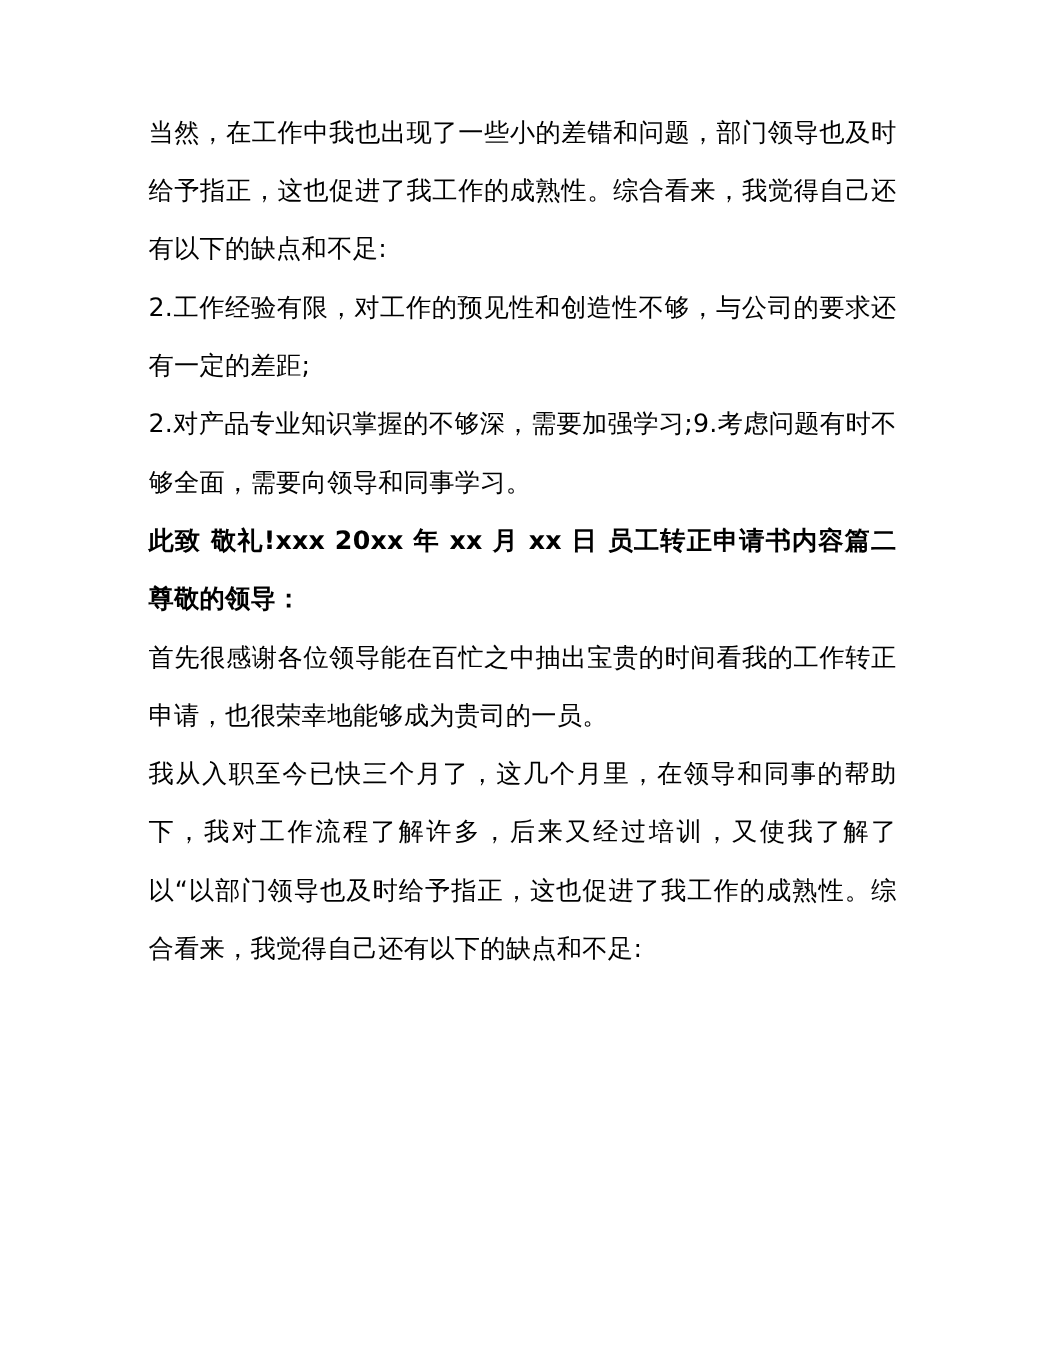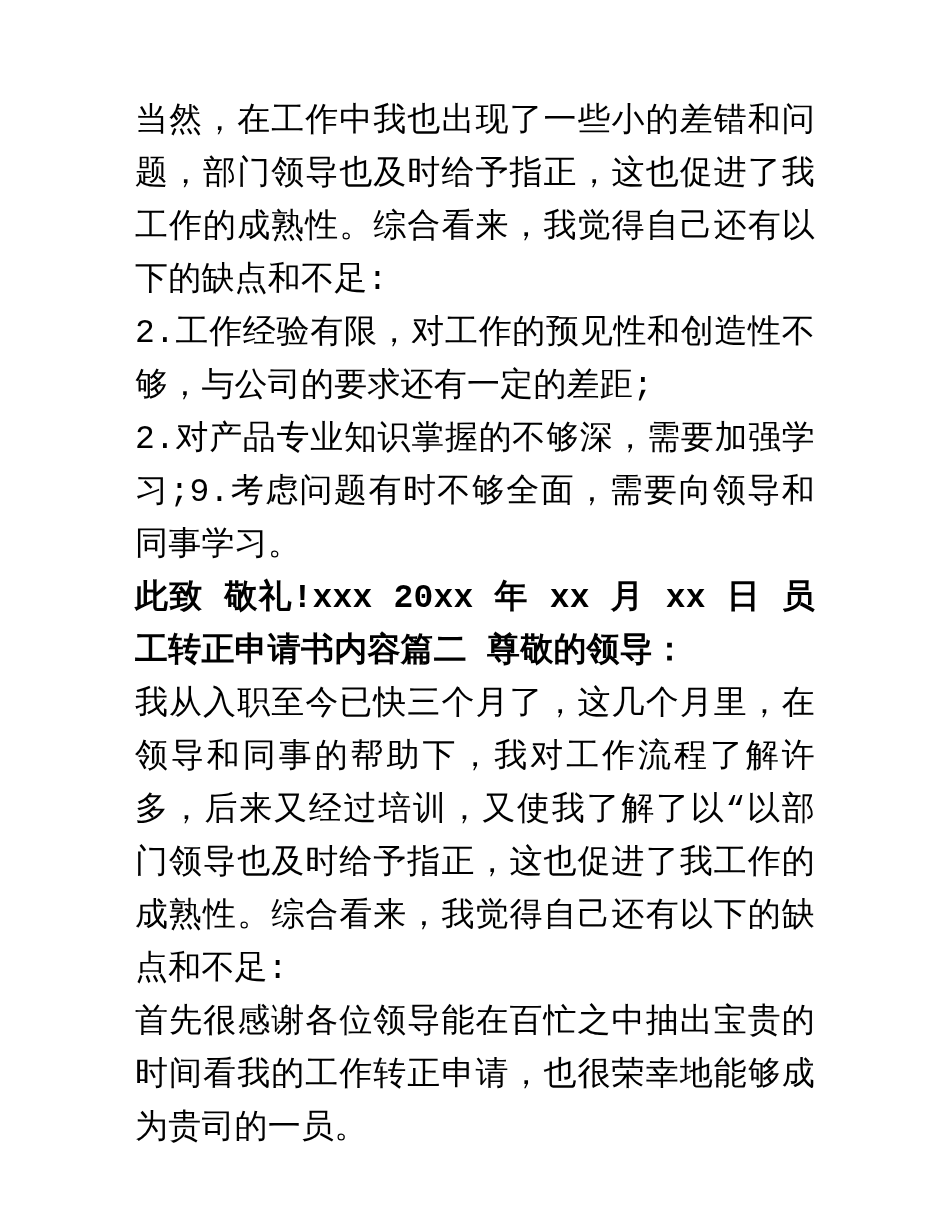--- a/index.html
+++ b/index.html
@@ -18,38 +18,37 @@
     box-sizing: border-box;
     width: 950px;
     height: 1229px;
     padding: 95px 135px 40px 135px;
     background: #ffffff;
   }
   .doc-body {
     width: 680px;
   }
   .para {
-    font-size: 33px;
+    font-size: 23px;
     line-height: 53px;
     text-align: justify;
     text-justify: inter-ideograph;
     letter-spacing: 0.2px;
     margin: 0 0 0 0;
     word-break: break-all;
-    font-family: Liberation Mono, monospace;
   }
   .para.bold {
     font-weight: bold;
   }
 </style>
 </head>
 <body>
 
 <div class="page">
   <div class="doc-body">
     <p class="para">当然，在工作中我也出现了一些小的差错和问题，部门领导也及时给予指正，这也促进了我工作的成熟性。综合看来，我觉得自己还有以下的缺点和不足:</p>
     <p class="para">2.工作经验有限，对工作的预见性和创造性不够，与公司的要求还有一定的差距;</p>
     <p class="para">2.对产品专业知识掌握的不够深，需要加强学习;9.考虑问题有时不够全面，需要向领导和同事学习。</p>
     <p class="para bold">此致 敬礼!xxx 20xx 年 xx 月 xx 日 员工转正申请书内容篇二 尊敬的领导：</p>
+    <p class="para">首先很感谢各位领导能在百忙之中抽出宝贵的时间看我的工作转正申请，也很荣幸地能够成为贵司的一员。</p>
     <p class="para">我从入职至今已快三个月了，这几个月里，在领导和同事的帮助下，我对工作流程了解许多，后来又经过培训，又使我了解了以“以部门领导也及时给予指正，这也促进了我工作的成熟性。综合看来，我觉得自己还有以下的缺点和不足:</p>
-    <p class="para">首先很感谢各位领导能在百忙之中抽出宝贵的时间看我的工作转正申请，也很荣幸地能够成为贵司的一员。</p>
   </div>
 </div>
 
 </body></html>

